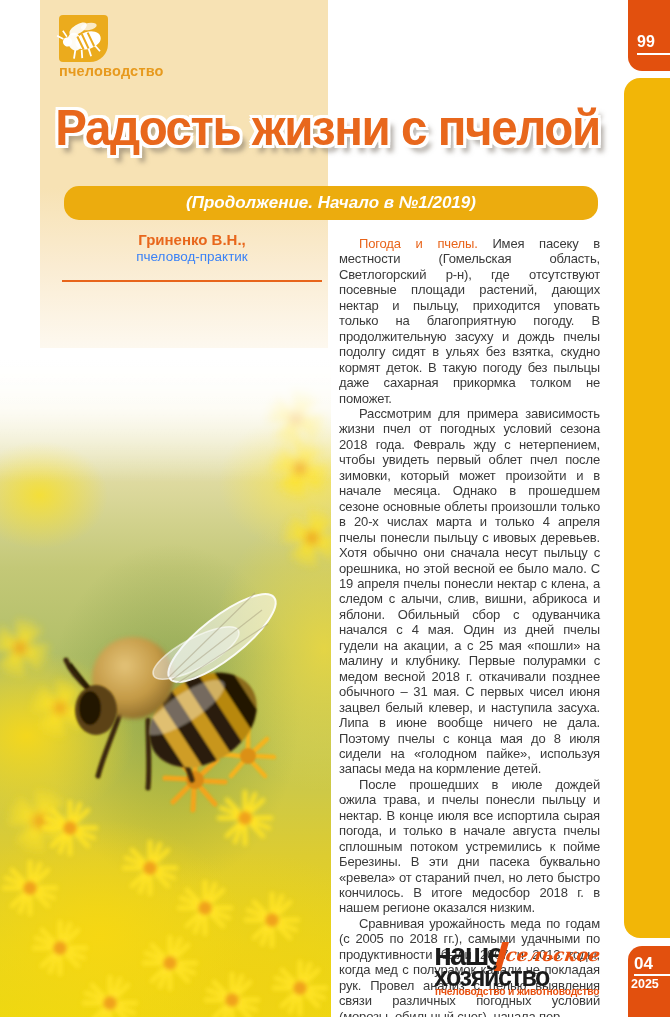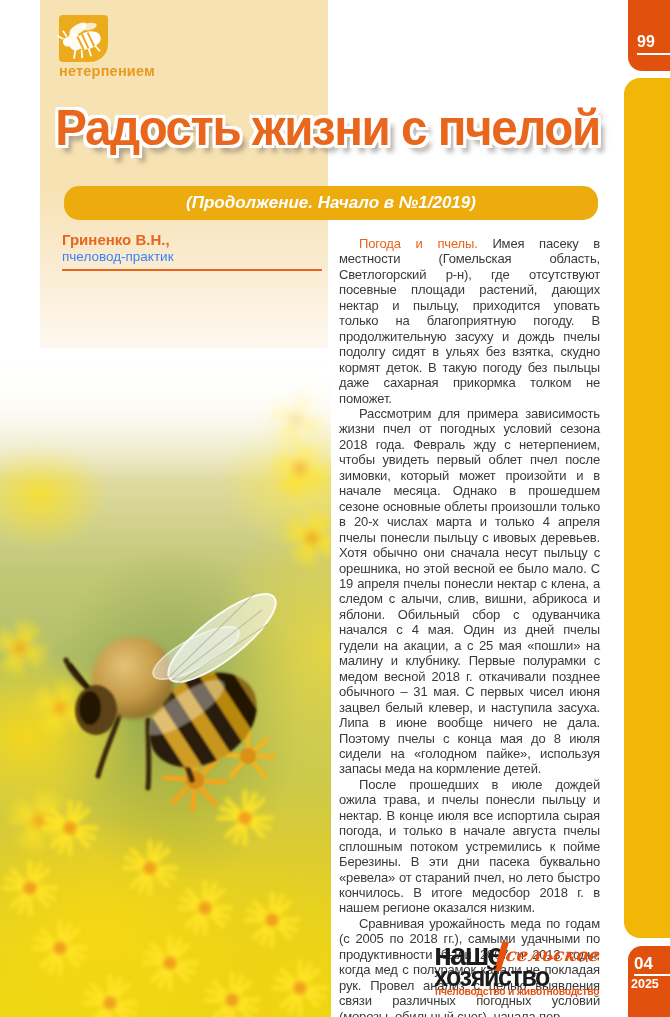--- a/index.html
+++ b/index.html
@@ -70,21 +70,21 @@
   .subtitle-pill {
     position:absolute; left:64px; top:186px; width:534px; height:34px;
     background:#ecac0e; border-radius:15px;
     color:#fff; font-weight:bold; font-style:italic; font-size:17px;
     text-align:center; line-height:33px;
   }
 
   
   .author-block {
     position:absolute; left:62px; top:231px; width:260px;
-    border-bottom:2px solid #e8651b; padding-bottom:5px;
+    border-bottom:2px solid #e8651b; padding-bottom:16px;text-align:center;
   }
   .author-name { font-size:15px; font-weight:bold; color:#e8671c; }
   .author-role { font-size:13.5px; color:#3b82f6; margin-top:1px; }
 
   
   .photo {
     position:absolute; left:0; top:348px; width:331px; height:669px; overflow:hidden;
     background:
       radial-gradient(95px 75px at 12% 22%, rgba(248,224,40,.85), rgba(248,224,40,0) 72%),
       radial-gradient(120px 95px at 92% 20%, rgba(248,228,80,.85), rgba(248,228,80,0) 72%),
@@ -148,21 +148,21 @@
         <ellipse cx="33" cy="25" rx="13" ry="8.5" fill="#ffffff"></ellipse>
         <path d="M24 18 L26 32 M29 17 L31 33 M35 17.5 L37 32.5" stroke="#ebab1d" stroke-width="2" fill="none"></path>
         <ellipse cx="27" cy="11" rx="10" ry="4.5" fill="#ffffff" opacity=".9" transform="rotate(-14 27 11)"></ellipse>
         <ellipse cx="38" cy="12" rx="8" ry="3.5" fill="#ffffff" opacity=".75" transform="rotate(8 38 12)"></ellipse>
         <circle cx="13" cy="20" r="4.6" fill="#ffffff"></circle>
         <path d="M10 16 L5 11 M14 15 L12 8" stroke="#ffffff" stroke-width="1.6" fill="none"></path>
         <path d="M18 30 L14 38 M24 32 L22 40 M31 33 L31 41 M38 32 L41 39" stroke="#ffffff" stroke-width="1.8" fill="none"></path>
       </g>
     </svg>
   </div>
-  <div class="section-label">нетерпением</div>
+  <div class="section-label">пчеловодство</div>
 
   <div class="tab-top">
     <div class="num">99</div>
     <div class="rule"></div>
   </div>
   <div class="side-bar"></div>
   <div class="tab-bottom">
     <div class="num">04</div>
     <div class="rule"></div>
     <div class="year">2025</div>

